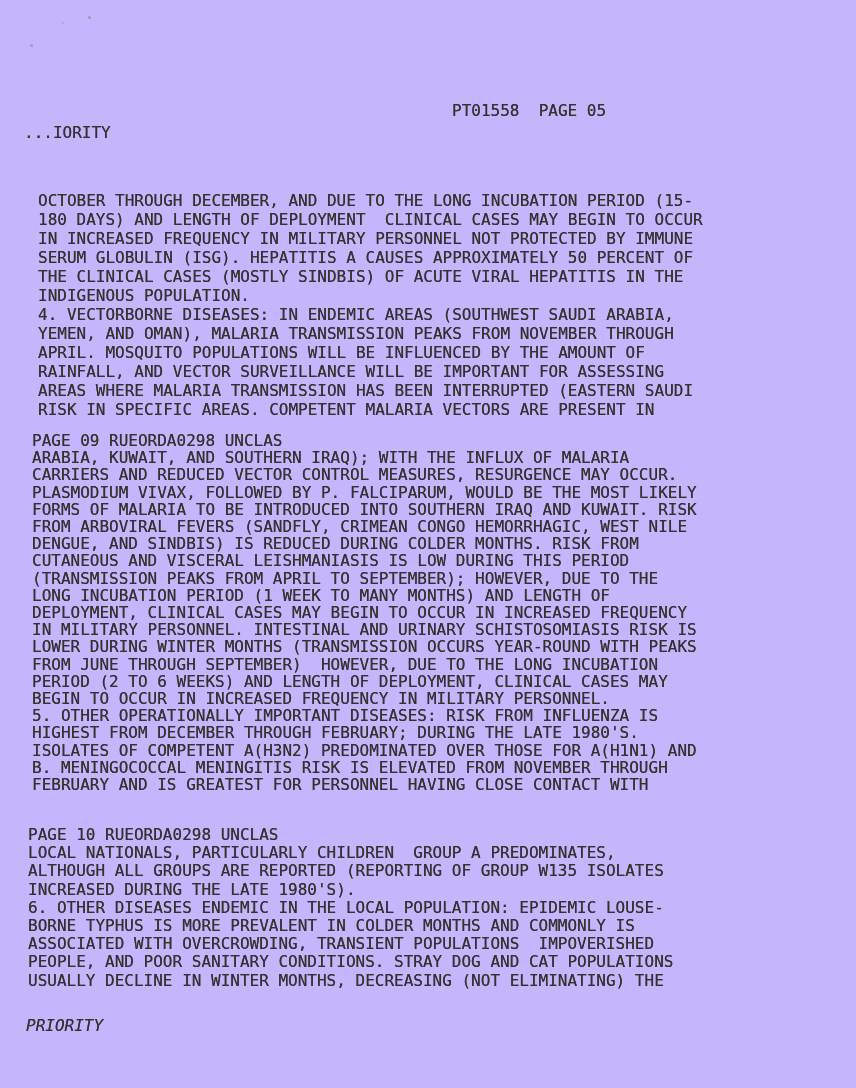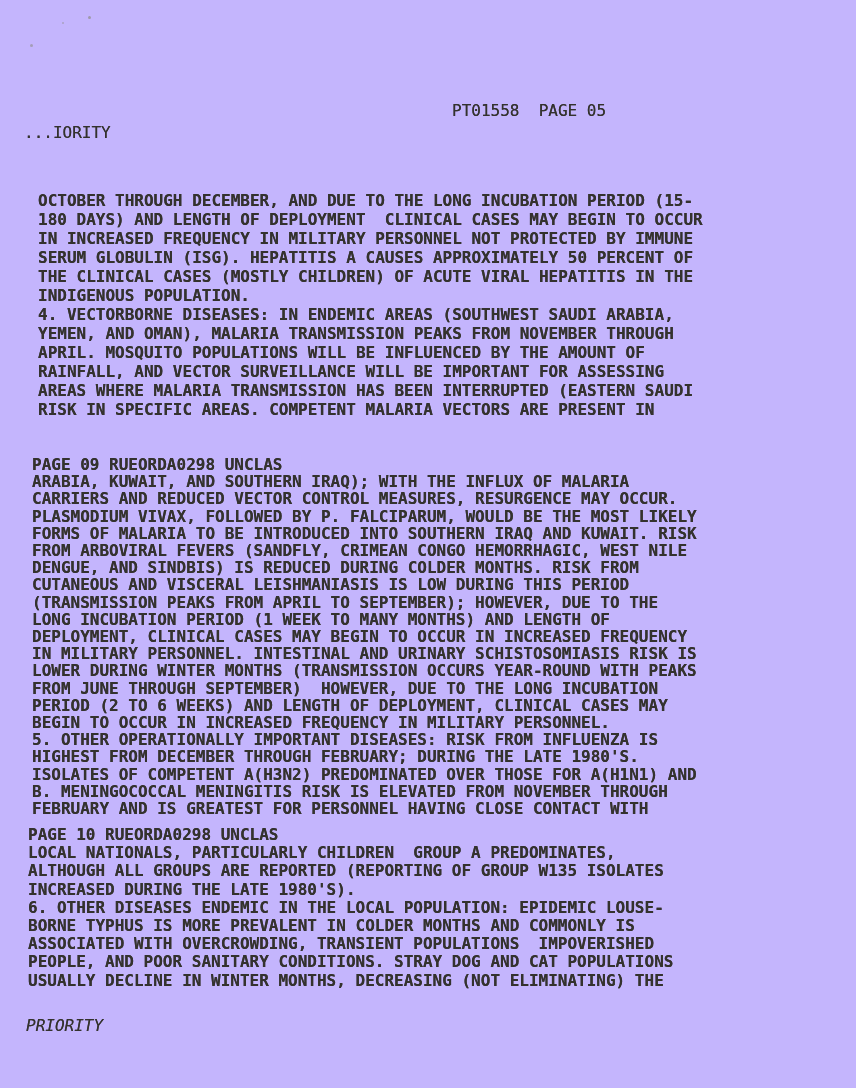--- a/index.html
+++ b/index.html
@@ -21,26 +21,25 @@
   .mono {
     font-size: 16px;
     white-space: pre;
   }
   .block {
     position: absolute;
     font-size: 16px;
   }
   .line {
     white-space: pre;
-    font-weight: bold;
   }
   .docref      { position: absolute; left: 452px; top: 101px; }
   .partial     { position: absolute; left: 24px;  top: 123px; }
   .b1          { left: 38px; top: 191px; line-height: 19px;   }
-  .b2          { left: 32px; top: 456px; line-height: 17.2px; }
+  .b2          { left: 32px; top: 432px; line-height: 17.2px; }
   .b3          { left: 28px; top: 826px; line-height: 18.2px; }
   .footerpri   { position: absolute; left: 26px; top: 1016px; font-style: italic; }
   .artifact {
     position: absolute;
     background: #8f8d88;
     border-radius: 50%;
   }
   .a1 { width: 3px; height: 3px; left: 88px; top: 16px; opacity: .7; }
   .a2 { width: 2px; height: 2px; left: 62px; top: 22px; opacity: .5; }
   .a3 { width: 3px; height: 3px; left: 30px; top: 44px; opacity: .6; }
@@ -56,21 +55,21 @@
 
   <div class="docref mono">PT01558  PAGE 05</div>
 
   <div class="partial mono">...IORITY</div>
 
   <div class="block b1">
       <div class="line">OCTOBER THROUGH DECEMBER, AND DUE TO THE LONG INCUBATION PERIOD (15-</div>
       <div class="line">180 DAYS) AND LENGTH OF DEPLOYMENT  CLINICAL CASES MAY BEGIN TO OCCUR</div>
       <div class="line">IN INCREASED FREQUENCY IN MILITARY PERSONNEL NOT PROTECTED BY IMMUNE</div>
       <div class="line">SERUM GLOBULIN (ISG). HEPATITIS A CAUSES APPROXIMATELY 50 PERCENT OF</div>
-      <div class="line">THE CLINICAL CASES (MOSTLY CHILDREN) OF ACUTE VIRAL HEPATITIS IN THE</div>
+      <div class="line">THE CLINICAL CASES (MOSTLY SINDBIS) OF ACUTE VIRAL HEPATITIS IN THE</div>
       <div class="line">INDIGENOUS POPULATION.</div>
       <div class="line">4. VECTORBORNE DISEASES: IN ENDEMIC AREAS (SOUTHWEST SAUDI ARABIA,</div>
       <div class="line">YEMEN, AND OMAN), MALARIA TRANSMISSION PEAKS FROM NOVEMBER THROUGH</div>
       <div class="line">APRIL. MOSQUITO POPULATIONS WILL BE INFLUENCED BY THE AMOUNT OF</div>
       <div class="line">RAINFALL, AND VECTOR SURVEILLANCE WILL BE IMPORTANT FOR ASSESSING</div>
       <div class="line">AREAS WHERE MALARIA TRANSMISSION HAS BEEN INTERRUPTED (EASTERN SAUDI</div>
       <div class="line">RISK IN SPECIFIC AREAS. COMPETENT MALARIA VECTORS ARE PRESENT IN</div>
     </div>
 
   <div class="block b2">

